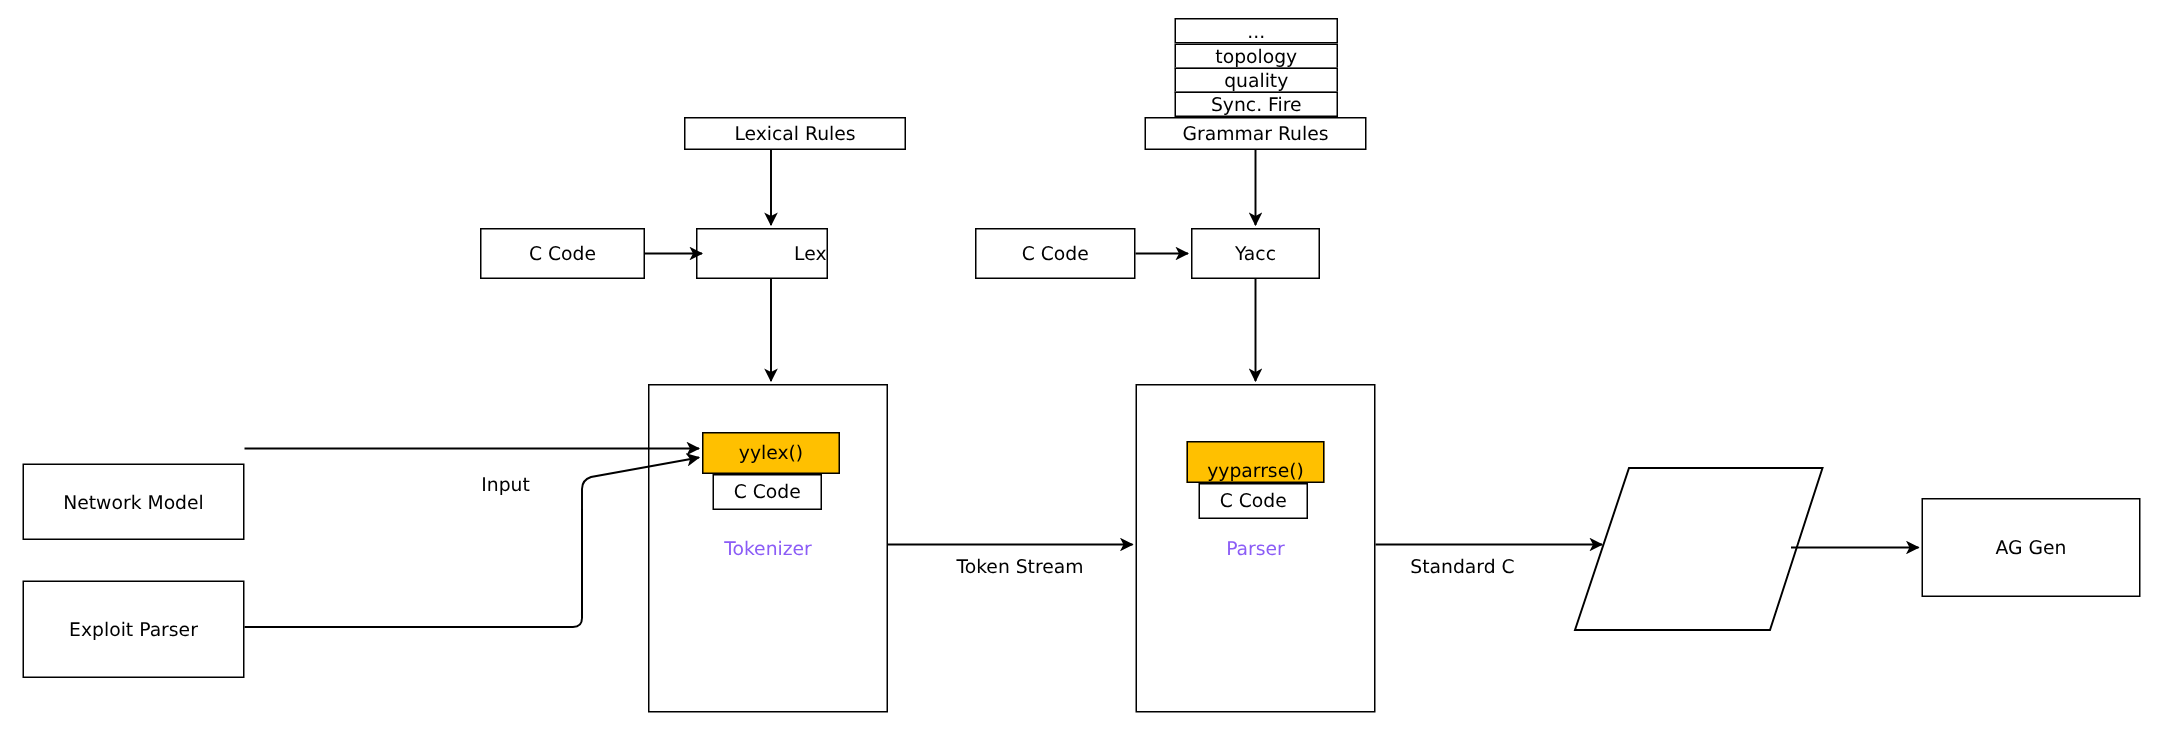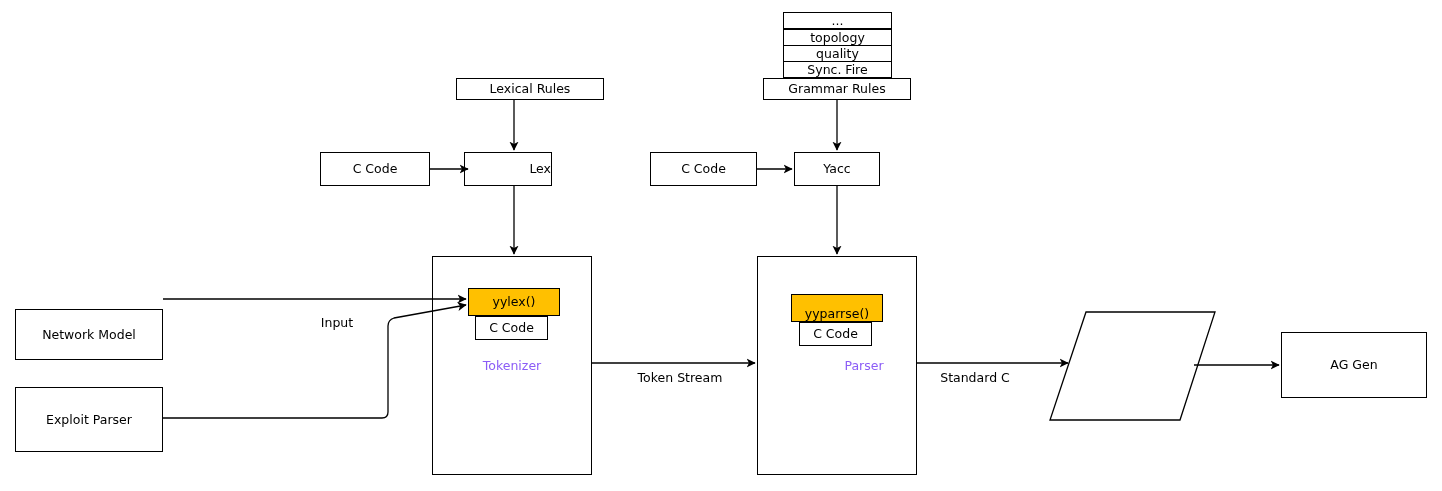--- a/index.html
+++ b/index.html
@@ -133,21 +133,21 @@
     <span>Tokenizer</span>
   </div>
 
   <div class="node container-node" style="left:757px; top:256px; width:160px; height:219px;"></div>
   <div class="node gold" style="left:791px; top:294px; width:92px; height:28px;align-items:flex-end;">
     <span>yyparrse()</span>
   </div>
   <div class="node" style="left:799px; top:322px; width:73px; height:24px;">
     <span>C Code</span>
   </div>
-  <div class="inner-caption" style="left:757px; top:358px; width:160px;padding-left:27px;">
+  <div class="inner-caption" style="left:757px; top:358px; width:160px;">
     <span>Parser</span>
   </div>
 
   <div class="node" style="left:1281px; top:332px; width:146px; height:66px;">
     <span>AG Gen</span>
   </div>
 
   <div class="inner-caption" style="left:1050px; top:359px; width:166px;">
     <span>Model Database</span>
   </div>

